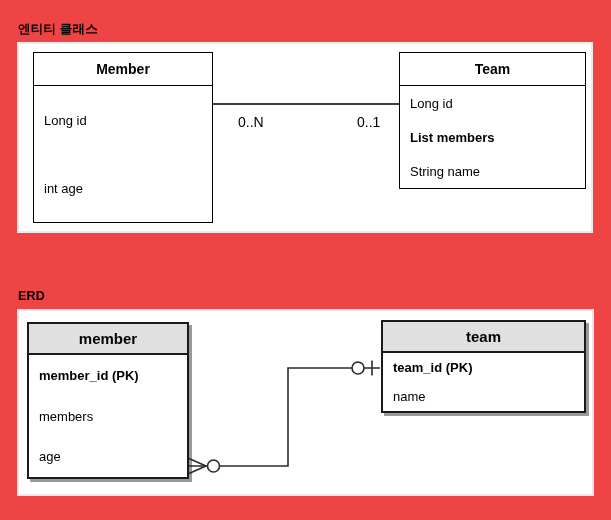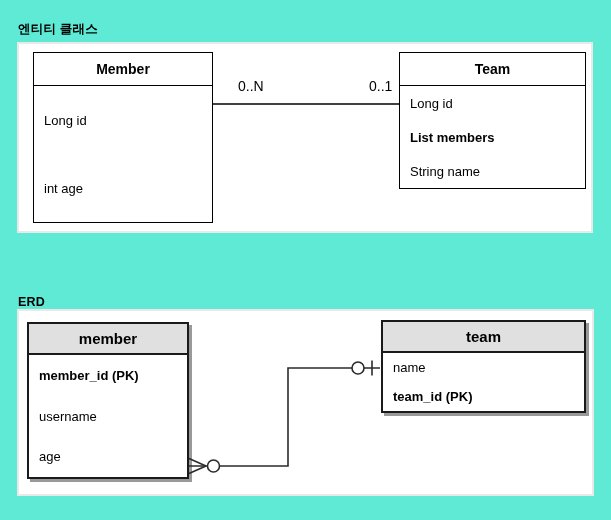--- a/index.html
+++ b/index.html
@@ -1,20 +1,20 @@
 <!DOCTYPE html>
 <html><head>
 <meta charset="utf-8">
 <style>
   html, body { margin: 0; padding: 0; background: #ffffff; }
   .page {
     position: relative;
     width: 611px;
     height: 520px;
-    background: #5eead4;
+    background: #ef4444;
     font-family: "Liberation Sans", sans-serif;
     color: #000000;
     overflow: hidden;
   }
   .section-title {
     position: absolute;
     font-size: 12.5px;
     font-weight: 700;
     color: #000000;
     letter-spacing: 0.2px;
@@ -74,20 +74,21 @@
     align-items: center;
     justify-content: center;
     font-size: 15px;
     font-weight: 700;
   }
   .bold { font-weight: 700; }
   .multiplicity {
     position: absolute;
     font-size: 14px;
     color: #000000;
+    margin-top: 36px;
   }
   .connector-svg {
     position: absolute;
     left: 0;
     top: 0;
     pointer-events: none;
   }
 </style>
 </head>
 <body>
@@ -109,40 +110,40 @@
   <div class="class-box" style="left:399px; top:52px; width:187px; height:137px;">
     <div class="class-header">Team</div>
     <div class="fields">
       <div class="field-row">Long id</div>
       <div class="field-row bold">List members</div>
       <div class="field-row">String name</div>
     </div>
   </div>
 
   <div class="multiplicity" style="left:238px; top:78px;">0..N</div>
-  <div class="multiplicity" style="left:369px; top:78px;">0..1</div>
+  <div class="multiplicity" style="left:357px; top:78px;">0..1</div>
 
-  <div class="section-title" style="left:18px; top:295px;">ERD</div>
+  <div class="section-title" style="left:18px; top:289px;">ERD</div>
 
   <div class="container" style="left:17px; top:309px; width:577px; height:187px;"></div>
 
   <div class="erd-table" style="left:27px; top:322px; width:162px; height:157px;">
     <div class="erd-header">member</div>
     <div class="fields">
       <div class="field-row bold">member_id (PK)</div>
-      <div class="field-row">username</div>
+      <div class="field-row">members</div>
       <div class="field-row">age</div>
     </div>
   </div>
 
   <div class="erd-table" style="left:381px; top:320px; width:205px; height:93px;">
     <div class="erd-header">team</div>
     <div class="fields">
+      <div class="field-row bold">team_id (PK)</div>
       <div class="field-row">name</div>
-      <div class="field-row bold">team_id (PK)</div>
     </div>
   </div>
 
   <svg class="connector-svg" width="611" height="520" viewBox="0 0 611 520">
 
     <g>
       <line x1="213" y1="104" x2="399" y2="104" stroke="#000000" stroke-width="1.5"></line>
     </g>
 
     <g stroke="#2b2b2b" stroke-width="1.6" fill="none">

